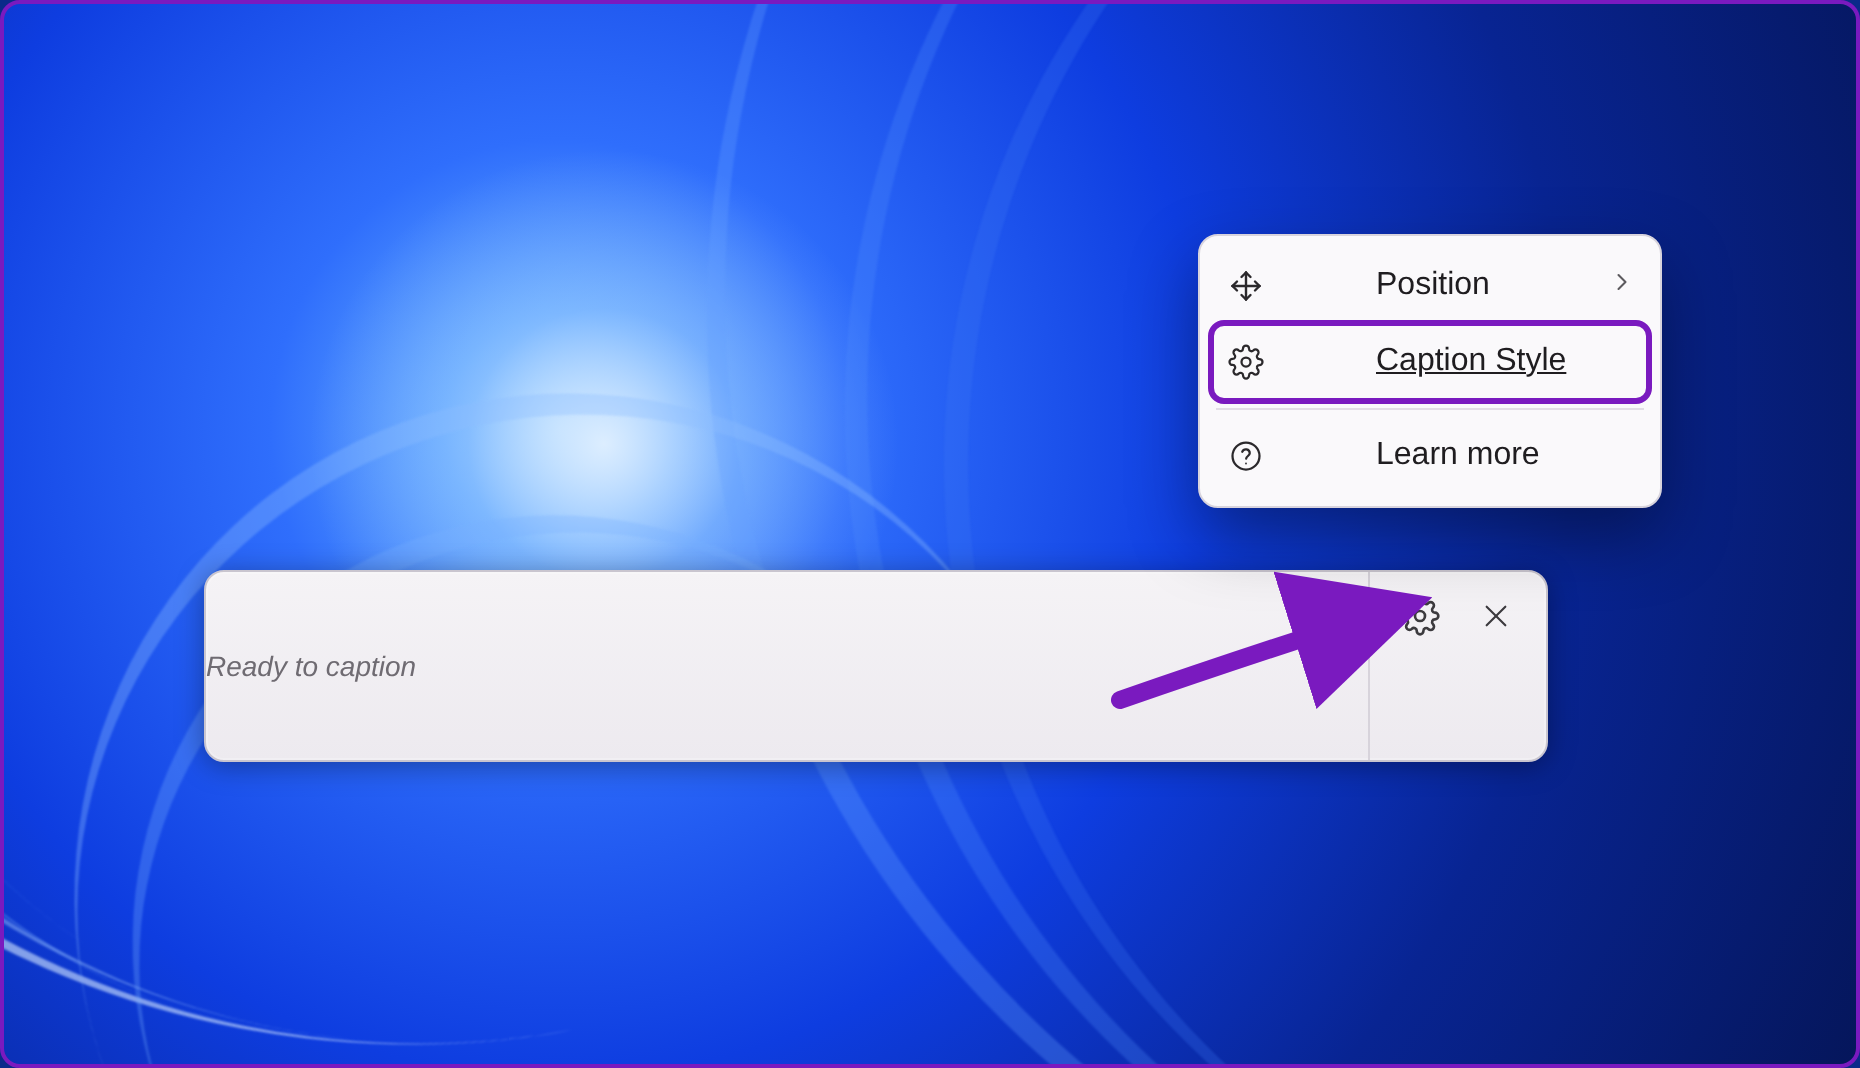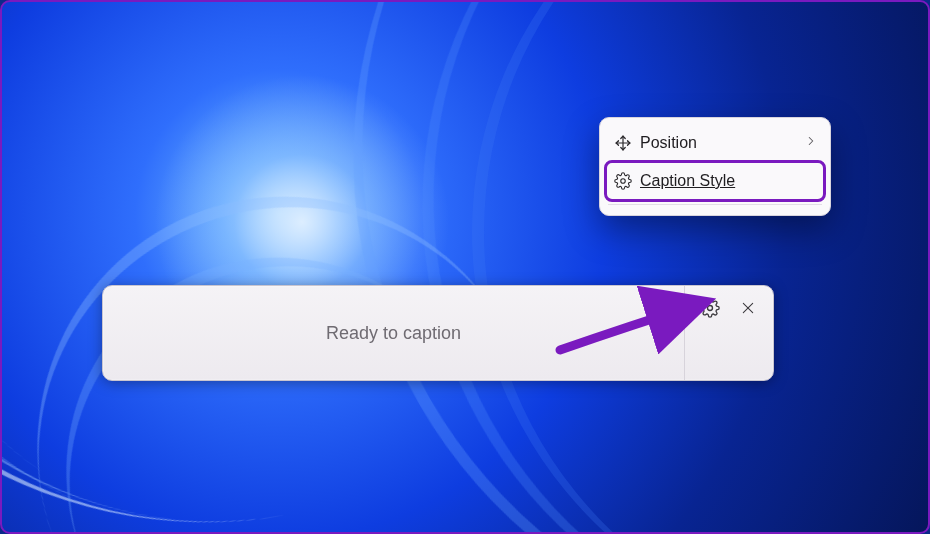--- a/index.html
+++ b/index.html
@@ -61,24 +61,24 @@
     border: 1px solid #c9c5cf;
     border-radius: 10px;
     box-shadow: 0 2px 14px rgba(0,0,0,0.35), 0 0 0 1px rgba(255,255,255,0.25) inset;
     display: flex;
     align-items: stretch;
   }
   .caption-content {
     flex: 1;
     display: flex;
     align-items: center;
-    justify-content: center;
     color: #6f6b72;
-    font-size: 18px;
+    font-size: 14px;
     border-right: 1px solid #d7d3db;
+    font-style: italic;
   }
   .caption-actions {
     width: 88px;
     display: flex;
     align-items: flex-start;
     justify-content: space-evenly;
     padding-top: 8px;
   }
   .icon-btn {
     width: 28px; height: 28px;
@@ -115,20 +115,21 @@
   .menu-item .mi-icon {
     width: 26px;
     display: flex;
     align-items: center;
     justify-content: flex-start;
     color: #2b292c;
   }
   .menu-item .mi-label {
     flex: 1;
     white-space: nowrap;
+    margin-left: 48px;
   }
   .menu-item .mi-chevron {
     color: #5c5a5e;
   }
   .menu-item.highlight {
     outline: 3px solid #7a1abf;
     outline-offset: -1px;
     text-decoration: underline;
   }
   .menu-sep {
@@ -217,20 +218,30 @@
         <svg width="18" height="18" viewBox="0 0 24 24" fill="none" stroke="currentColor" stroke-width="1.5" stroke-linecap="round" stroke-linejoin="round">
           <circle cx="12" cy="12" r="3"></circle>
           <path d="M19.4 15a1.7 1.7 0 0 0 .34 1.87l.06.06a2 2 0 1 1-2.83 2.83l-.06-.06a1.7 1.7 0 0 0-1.87-.34 1.7 1.7 0 0 0-1 1.56V21a2 2 0 1 1-4 0v-.09a1.7 1.7 0 0 0-1-1.56 1.7 1.7 0 0 0-1.87.34l-.06.06a2 2 0 1 1-2.83-2.83l.06-.06a1.7 1.7 0 0 0 .34-1.87 1.7 1.7 0 0 0-1.56-1H3a2 2 0 1 1 0-4h.09a1.7 1.7 0 0 0 1.56-1 1.7 1.7 0 0 0-.34-1.87l-.06-.06a2 2 0 1 1 2.83-2.83l.06.06c.5.5 1.24.64 1.87.34.62-.26 1-.87 1-1.56V3a2 2 0 1 1 4 0v.09c0 .69.38 1.3 1 1.56.63.3 1.37.16 1.87-.34l.06-.06a2 2 0 1 1 2.83 2.83l-.06.06a1.7 1.7 0 0 0-.34 1.87c.26.62.87 1 1.56 1H21a2 2 0 1 1 0 4h-.09c-.69 0-1.3.38-1.56 1z"></path>
         </svg>
       </span>
       <span class="mi-label">Caption Style</span>
     </div>
 
     <div class="menu-sep"></div>
 
+    <div class="menu-item">
+      <span class="mi-icon">
+        <svg width="18" height="18" viewBox="0 0 24 24" fill="none" stroke="currentColor" stroke-width="1.5" stroke-linecap="round" stroke-linejoin="round">
+          <circle cx="12" cy="12" r="9"></circle>
+          <path d="M9.5 9.2a2.6 2.6 0 0 1 5 1c0 1.6-2.4 2-2.4 3.6"></path>
+          <circle cx="12" cy="17" r="0.6" fill="currentColor" stroke="none"></circle>
+        </svg>
+      </span>
+      <span class="mi-label">Learn more</span>
+    </div>
 
   </div>
 
   <svg class="annotation-arrow" viewBox="0 0 930 534">
     <defs>
       <marker id="arrowhead" markerWidth="8" markerHeight="8" refX="6" refY="4" orient="auto">
         <path d="M0,0 L8,4 L0,8 Z" fill="#7a1abf"></path>
       </marker>
     </defs>
     <path d="M558,348 Q630,323 697,302" stroke="#7a1abf" stroke-width="9" fill="none" stroke-linecap="round" marker-end="url(#arrowhead)"></path>

